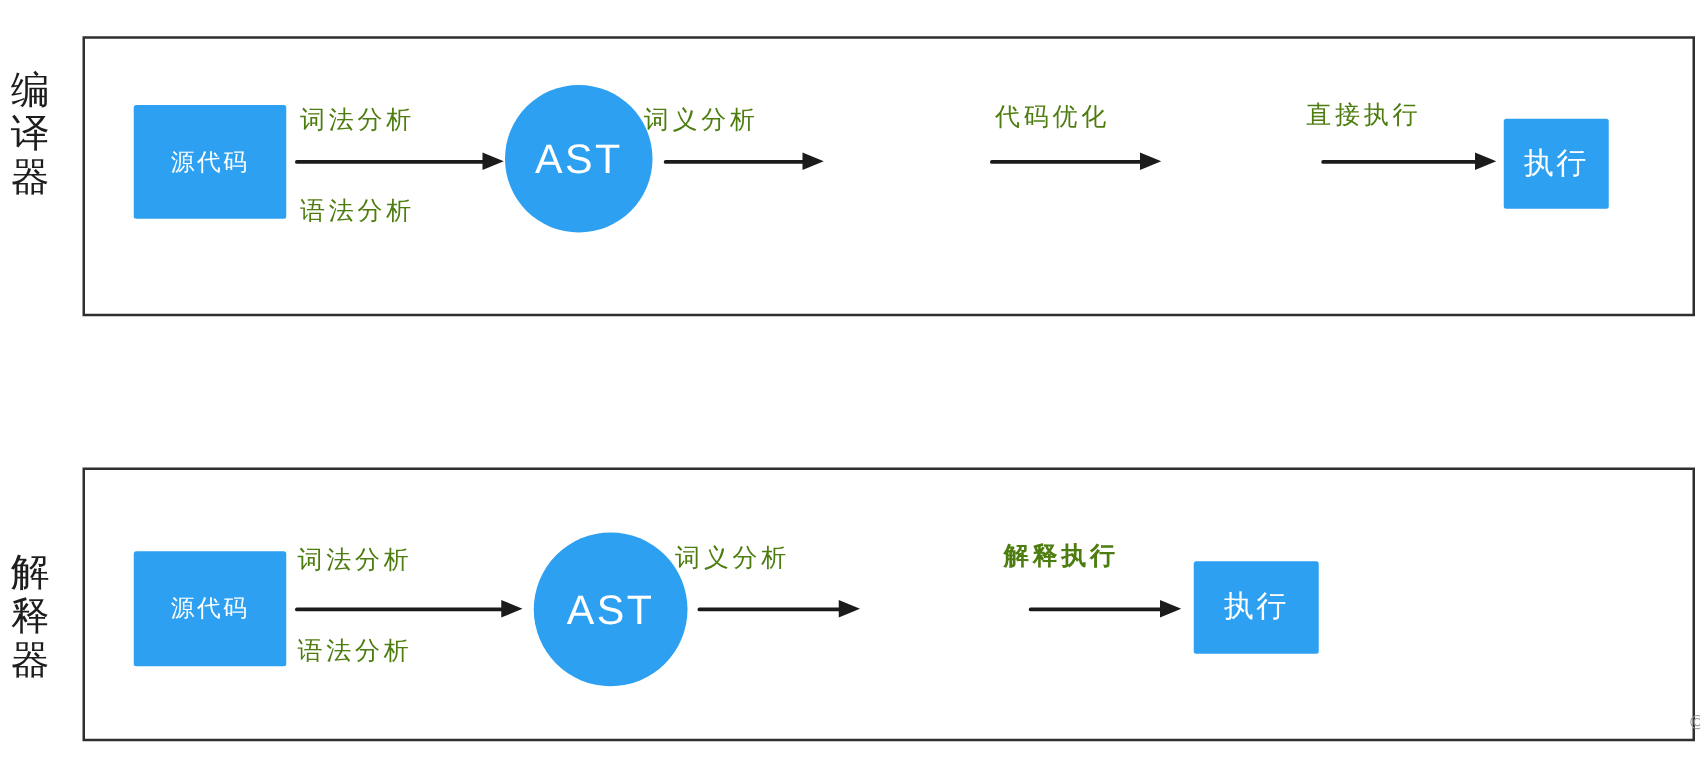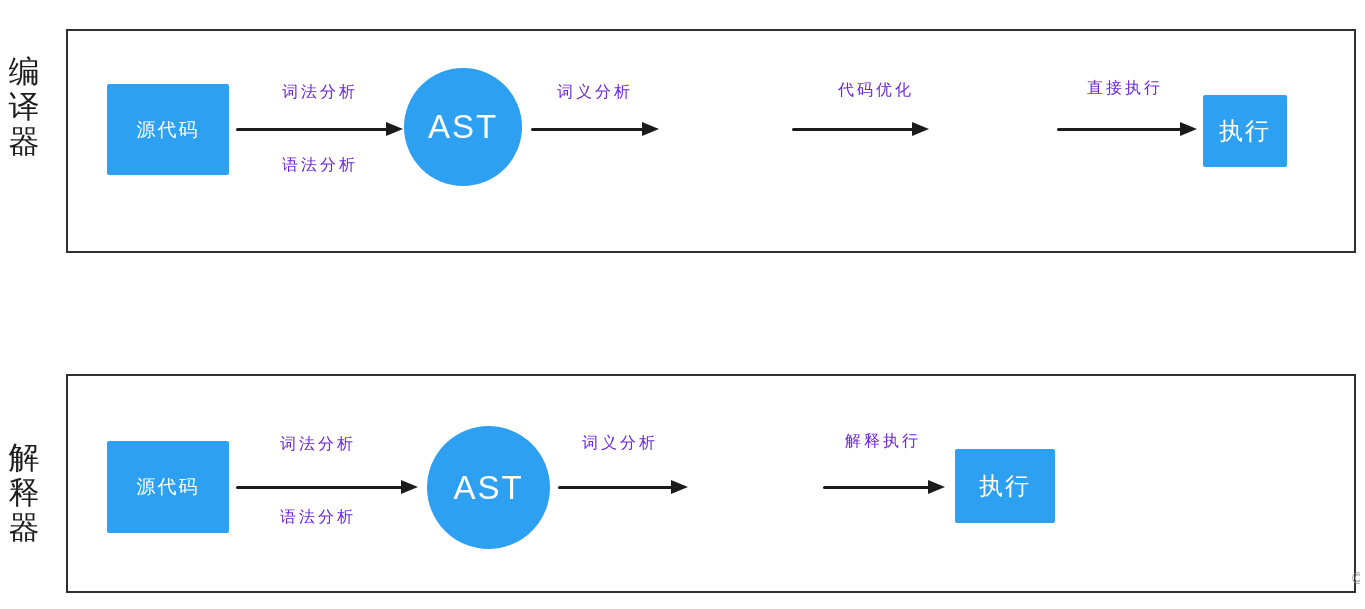--- a/index.html
+++ b/index.html
@@ -39,24 +39,23 @@
   }
   .node.rect{border-radius:2px;}
   .node.circle{border-radius:50%;}
   .node .t-lg{font-size:19px;letter-spacing:2px;}
   .node .t-ast{font-size:33px;letter-spacing:2px;}
   .node .t-md{font-size:24px;letter-spacing:2px;line-height:34px;}
   .node .t-sm{font-size:22px;letter-spacing:1px;line-height:31px;}
   .edge-label{
     position:absolute;
     width:160px;
-    text-align:center;
-    font-size:16px;
+    font-size:20px;
     letter-spacing:3px;
-    color:#6d28d9;
+    color:#4d7c0f;
     white-space:nowrap;
   }
   .arrow{position:absolute;height:14px;}
   .arrow-line{
     position:absolute;left:0;right:12px;top:6px;height:3px;
     background:#1b1b1b;border-radius:2px;
   }
   .arrow-head{
     position:absolute;right:0;top:0;width:0;height:0;
     border-left:17px solid #1b1b1b;
@@ -136,21 +135,21 @@
     <span class="t-ast">AST</span>
   </div>
 
   <div class="edge-label" style="left:540px;top:433px;">词义分析</div>
   <div class="arrow" style="left:558px;top:480px;width:130px;">
     <span class="arrow-line"></span>
     <span class="arrow-head"></span>
   </div>
 
 
-  <div class="edge-label" style="left:803px;top:431px;">解释执行</div>
+  <div class="edge-label" style="left:803px;top:431px;font-weight:bold;">解释执行</div>
   <div class="arrow" style="left:823px;top:480px;width:122px;">
     <span class="arrow-line"></span>
     <span class="arrow-head"></span>
   </div>
 
   <div class="node rect" style="left:955px;top:449px;width:100px;height:74px;">
     <span class="t-md">执行</span>
   </div>
 
   <div class="watermark" style="left:1352px;top:570px;">©</div>

